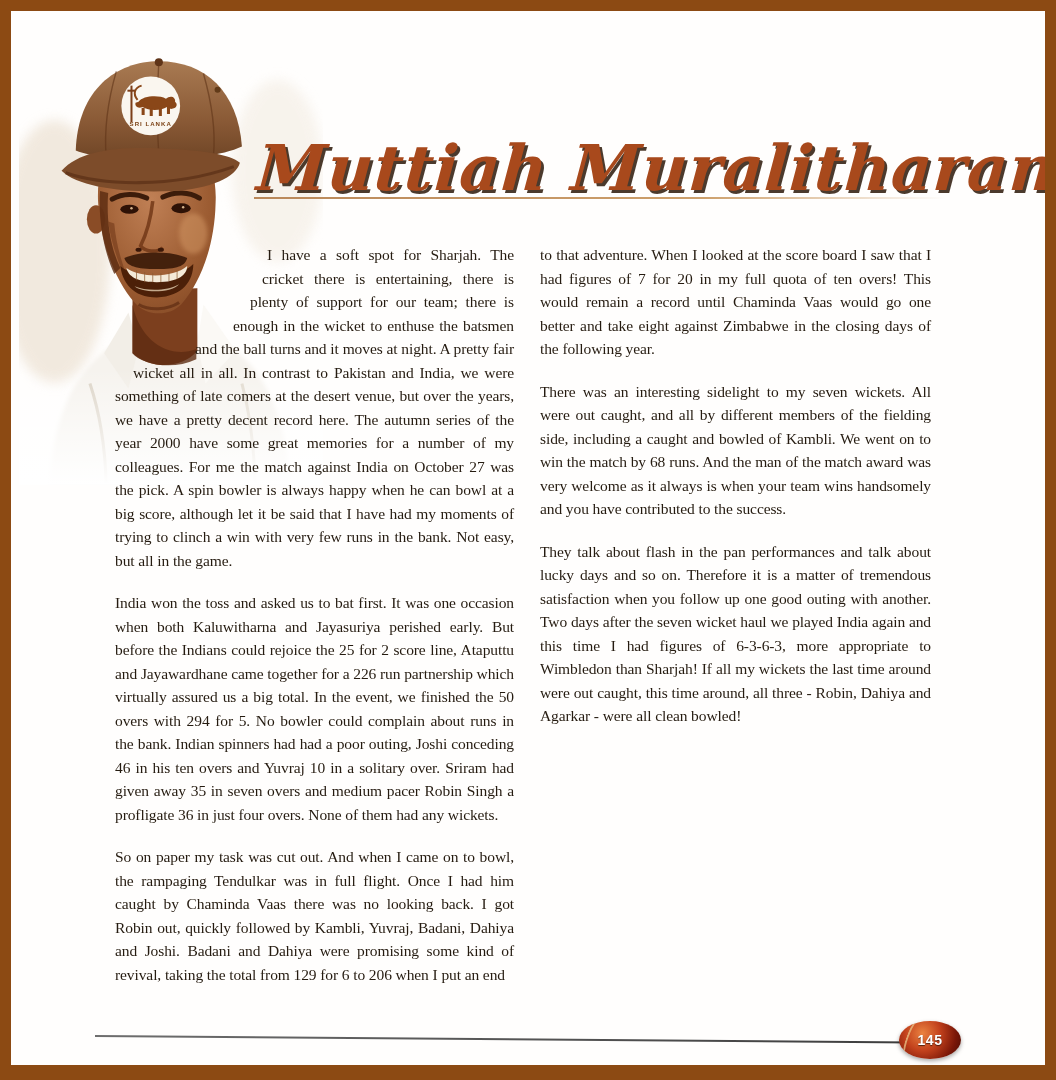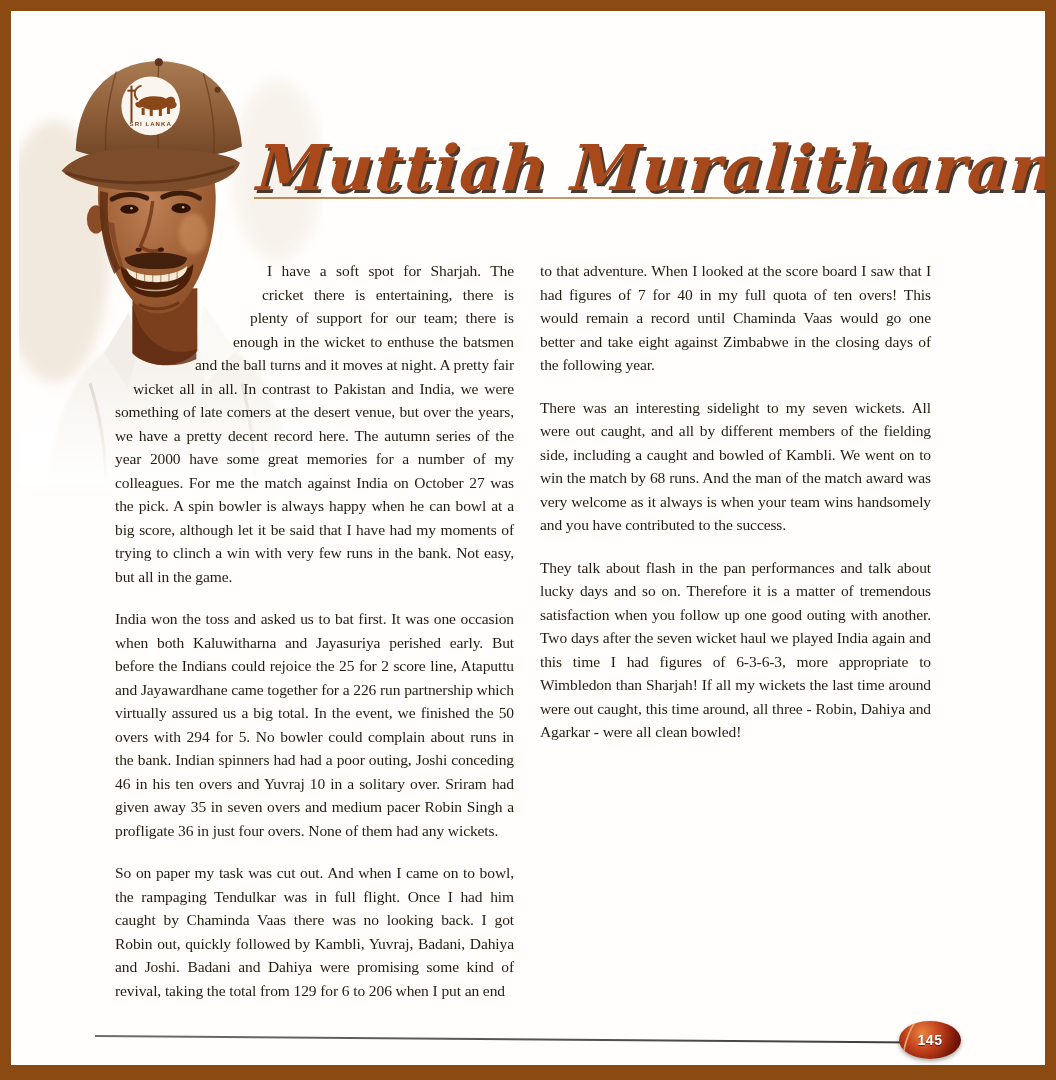--- a/index.html
+++ b/index.html
@@ -34,21 +34,21 @@
   }
   .col{
     position:absolute;top:232px;
     font-size:15.5px;line-height:23.5px;
     color:#251b10;
     text-align:justify;
     letter-spacing:-0.1px;
   }
   .col-left{left:104px;width:399px;}
   .col-right{left:529px;width:391px;}
-  .col p{margin:16px 0 19px 0;}
+  .col p{margin:0 0 19px 0;}
   .sp{float:left;clear:left;height:23.5px;}
   .footer-rule{
     position:absolute;left:84px;top:1024px;width:818px;height:2px;
     background:linear-gradient(to right,#6e6e6e,#3d3d3d);
     transform:rotate(0.45deg);transform-origin:left center;
   }
   .ball{
     position:absolute;left:888px;top:1010px;width:62px;height:38px;
     border-radius:50%;
     background:radial-gradient(circle at 38% 32%, #ea8240 0%, #c2411c 38%, #7a1708 72%, #420b03 100%);
@@ -182,21 +182,21 @@
     <div class="sp" style="width:135px"></div>
     <div class="sp" style="width:118px"></div>
     <div class="sp" style="width:80px"></div>
     <div class="sp" style="width:18px"></div>
     <p>I have a soft spot for Sharjah. The cricket there is entertaining, there is plenty of support for our team; there is enough in the wicket to enthuse the batsmen and the ball turns and it moves at night. A pretty fair wicket all in all. In contrast to Pakistan and India, we were something of late comers at the desert venue, but over the years, we have a pretty decent record here. The autumn series of the year 2000 have some great memories for a number of my colleagues. For me the match against India on October 27 was the pick. A spin bowler is always happy when he can bowl at a big score, although let it be said that I have had my moments of trying to clinch a win with very few runs in the bank. Not easy, but all in the game.</p>
     <p>India won the toss and asked us to bat first. It was one occasion when both Kaluwitharna and Jayasuriya perished early. But before the Indians could rejoice the 25 for 2 score line, Ataputtu and Jayawardhane came together for a 226 run partnership which virtually assured us a big total. In the event, we finished the 50 overs with 294 for 5. No bowler could complain about runs in the bank. Indian spinners had had a poor outing, Joshi conceding 46 in his ten overs and Yuvraj 10 in a solitary over. Sriram had given away 35 in seven overs and medium pacer Robin Singh a profligate 36 in just four overs. None of them had any wickets.</p>
     <p>So on paper my task was cut out. And when I came on to bowl, the rampaging Tendulkar was in full flight. Once I had him caught by Chaminda Vaas there was no looking back. I got Robin out, quickly followed by Kambli, Yuvraj, Badani, Dahiya and Joshi. Badani and Dahiya were promising some kind of revival, taking the total from 129 for 6 to 206 when I put an end</p>
   </div>
 
   <div class="col col-right">
-    <p>to that adventure. When I looked at the score board I saw that I had figures of 7 for 40 in my full quota of ten overs! This would remain a record until Chaminda Vaas would go one better and take eight against Zimbabwe in the closing days of the following year.</p>
+    <p>to that adventure. When I looked at the score board I saw that I had figures of 7 for 20 in my full quota of ten overs! This would remain a record until Chaminda Vaas would go one better and take eight against Zimbabwe in the closing days of the following year.</p>
     <p>There was an interesting sidelight to my seven wickets. All were out caught, and all by different members of the fielding side, including a caught and bowled of Kambli. We went on to win the match by 68 runs. And the man of the match award was very welcome as it always is when your team wins handsomely and you have contributed to the success.</p>
     <p>They talk about flash in the pan performances and talk about lucky days and so on. Therefore it is a matter of tremendous satisfaction when you follow up one good outing with another. Two days after the seven wicket haul we played India again and this time I had figures of 6-3-6-3, more appropriate to Wimbledon than Sharjah! If all my wickets the last time around were out caught, this time around, all three - Robin, Dahiya and Agarkar - were all clean bowled!</p>
   </div>
 
   <div class="footer-rule"></div>
   <div class="ball">
     <div class="seam"></div>
     <span>145</span>
   </div>
 

